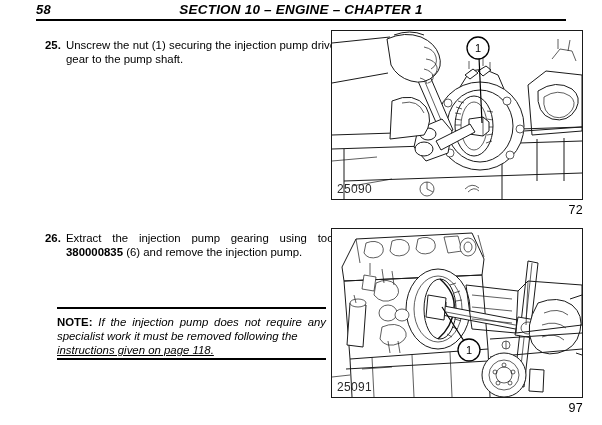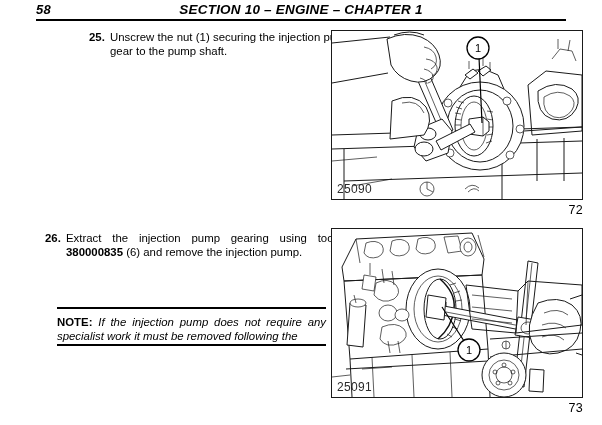--- a/index.html
+++ b/index.html
@@ -70,21 +70,21 @@
   .step .step-num {
     position: absolute;
     left: 0;
     top: 0;
     font-weight: bold;
   }
   .step .bold-code {
     font-weight: bold;
   }
 
-  .step-25 { position: absolute; left: 0; top: 0; width: 270px; margin-left: 44px; }
+  .step-25 { position: absolute; left: 0; top: 8px; width: 270px; }
   .step-26 { position: absolute; left: 0; top: 201px; width: 270px; }
 
   
   .note-block {
     position: absolute;
     left: 12px;
     top: 277px;
     width: 269px;
   }
   .note-rule-top {
@@ -176,21 +176,21 @@
     <span class="step-num">25.</span><span>Unscrew the nut (1) securing the injection pump drive gear to the pump shaft.</span>
   </div>
 
   <div class="step step-26">
     <span class="step-num">26.</span><span>Extract the injection pump gearing using tool </span><span class="bold-code">380000835</span><span> (6) and remove the injection pump.</span>
   </div>
 
   <div class="note-block">
     <div class="note-rule-top"></div>
     <div class="note-text">
-      <span class="note-label">NOTE:</span><span> If the injection pump does not require any specialist work it must be removed following the </span>
+      <span class="note-label">NOTE:</span><span> If the injection pump does not require any specialist work it must be removed following the </span><span class="note-last">instructions given on page 118.</span>
     </div>
     <div class="note-rule-bottom"></div>
   </div>
 
 </div>
 
 <div class="figure" id="figure-72">
   <div class="frame">
     <svg viewBox="0 0 250 168" preserveAspectRatio="none">
 
@@ -380,14 +380,14 @@
       <path class="ln-t" d="M66 112 L68 124"></path>
       <path class="ln-t" d="M30 140 L60 138"></path>
       <path class="ln-t" d="M0 148 L18 146"></path>
 
       <path class="lead" d="M110 78 L132 112"></path>
       <circle class="callout-c" cx="137" cy="121" r="11"></circle>
       <text class="callout-t" x="137" y="125">1</text>
     </svg>
     <span class="drawing-id">25091</span>
   </div>
-  <div class="fig-num">73</div>
+  <div class="fig-num">97</div>
 </div>
 
 </body></html>

